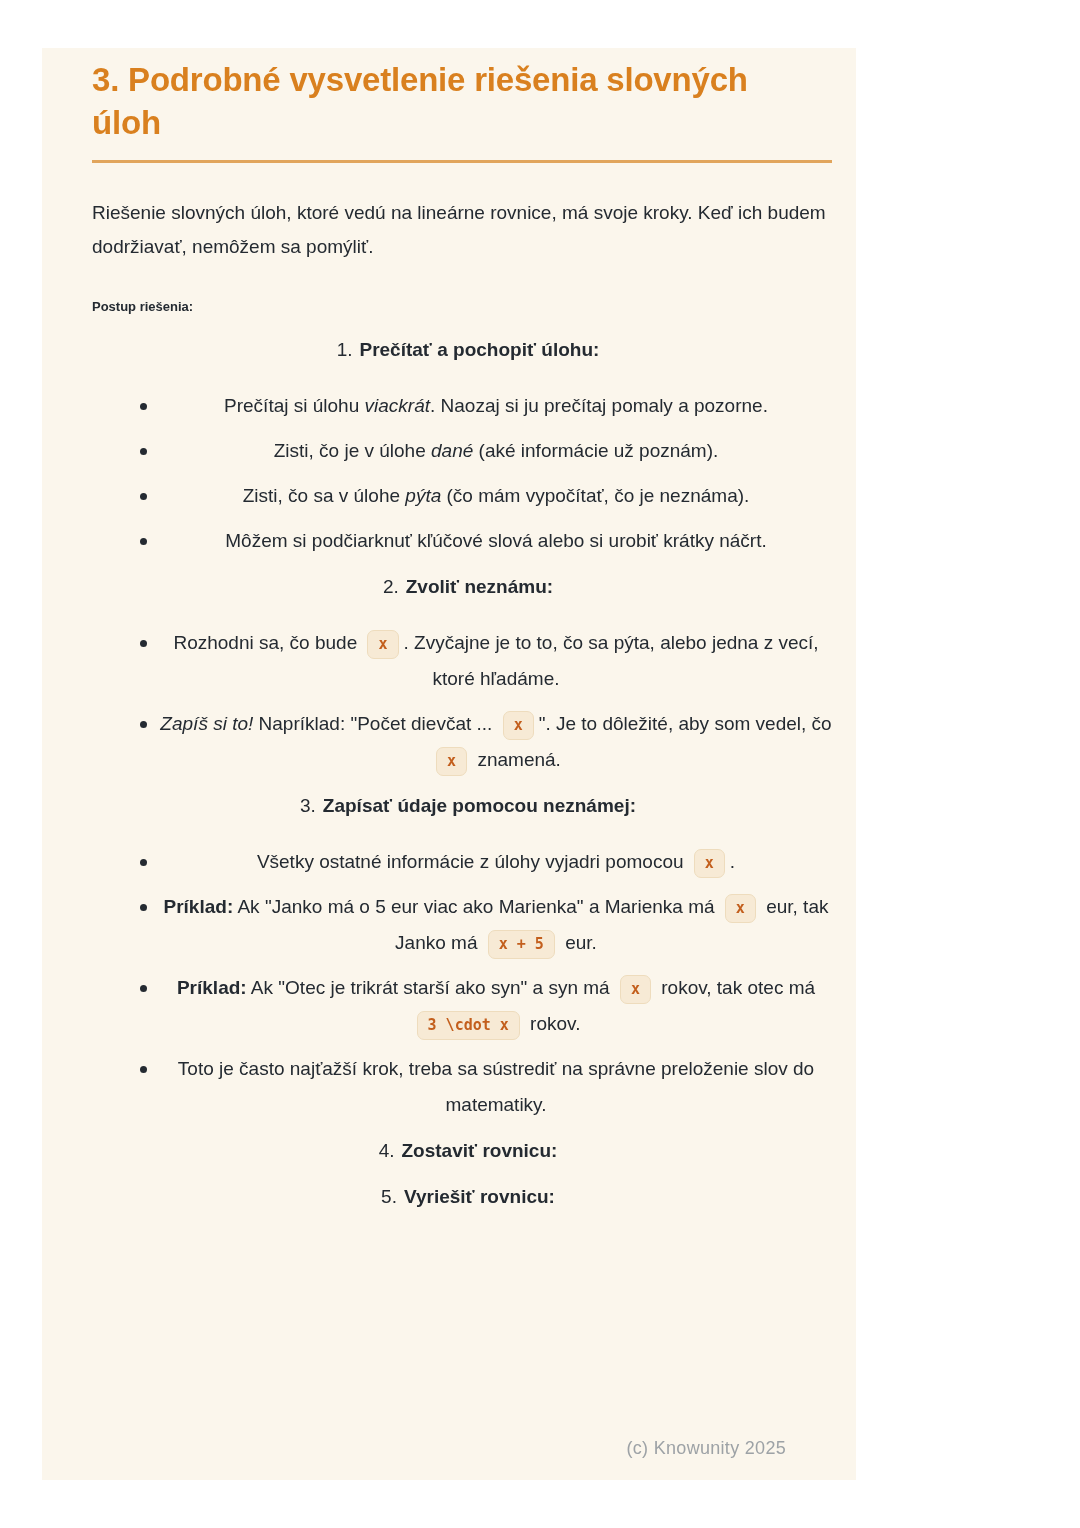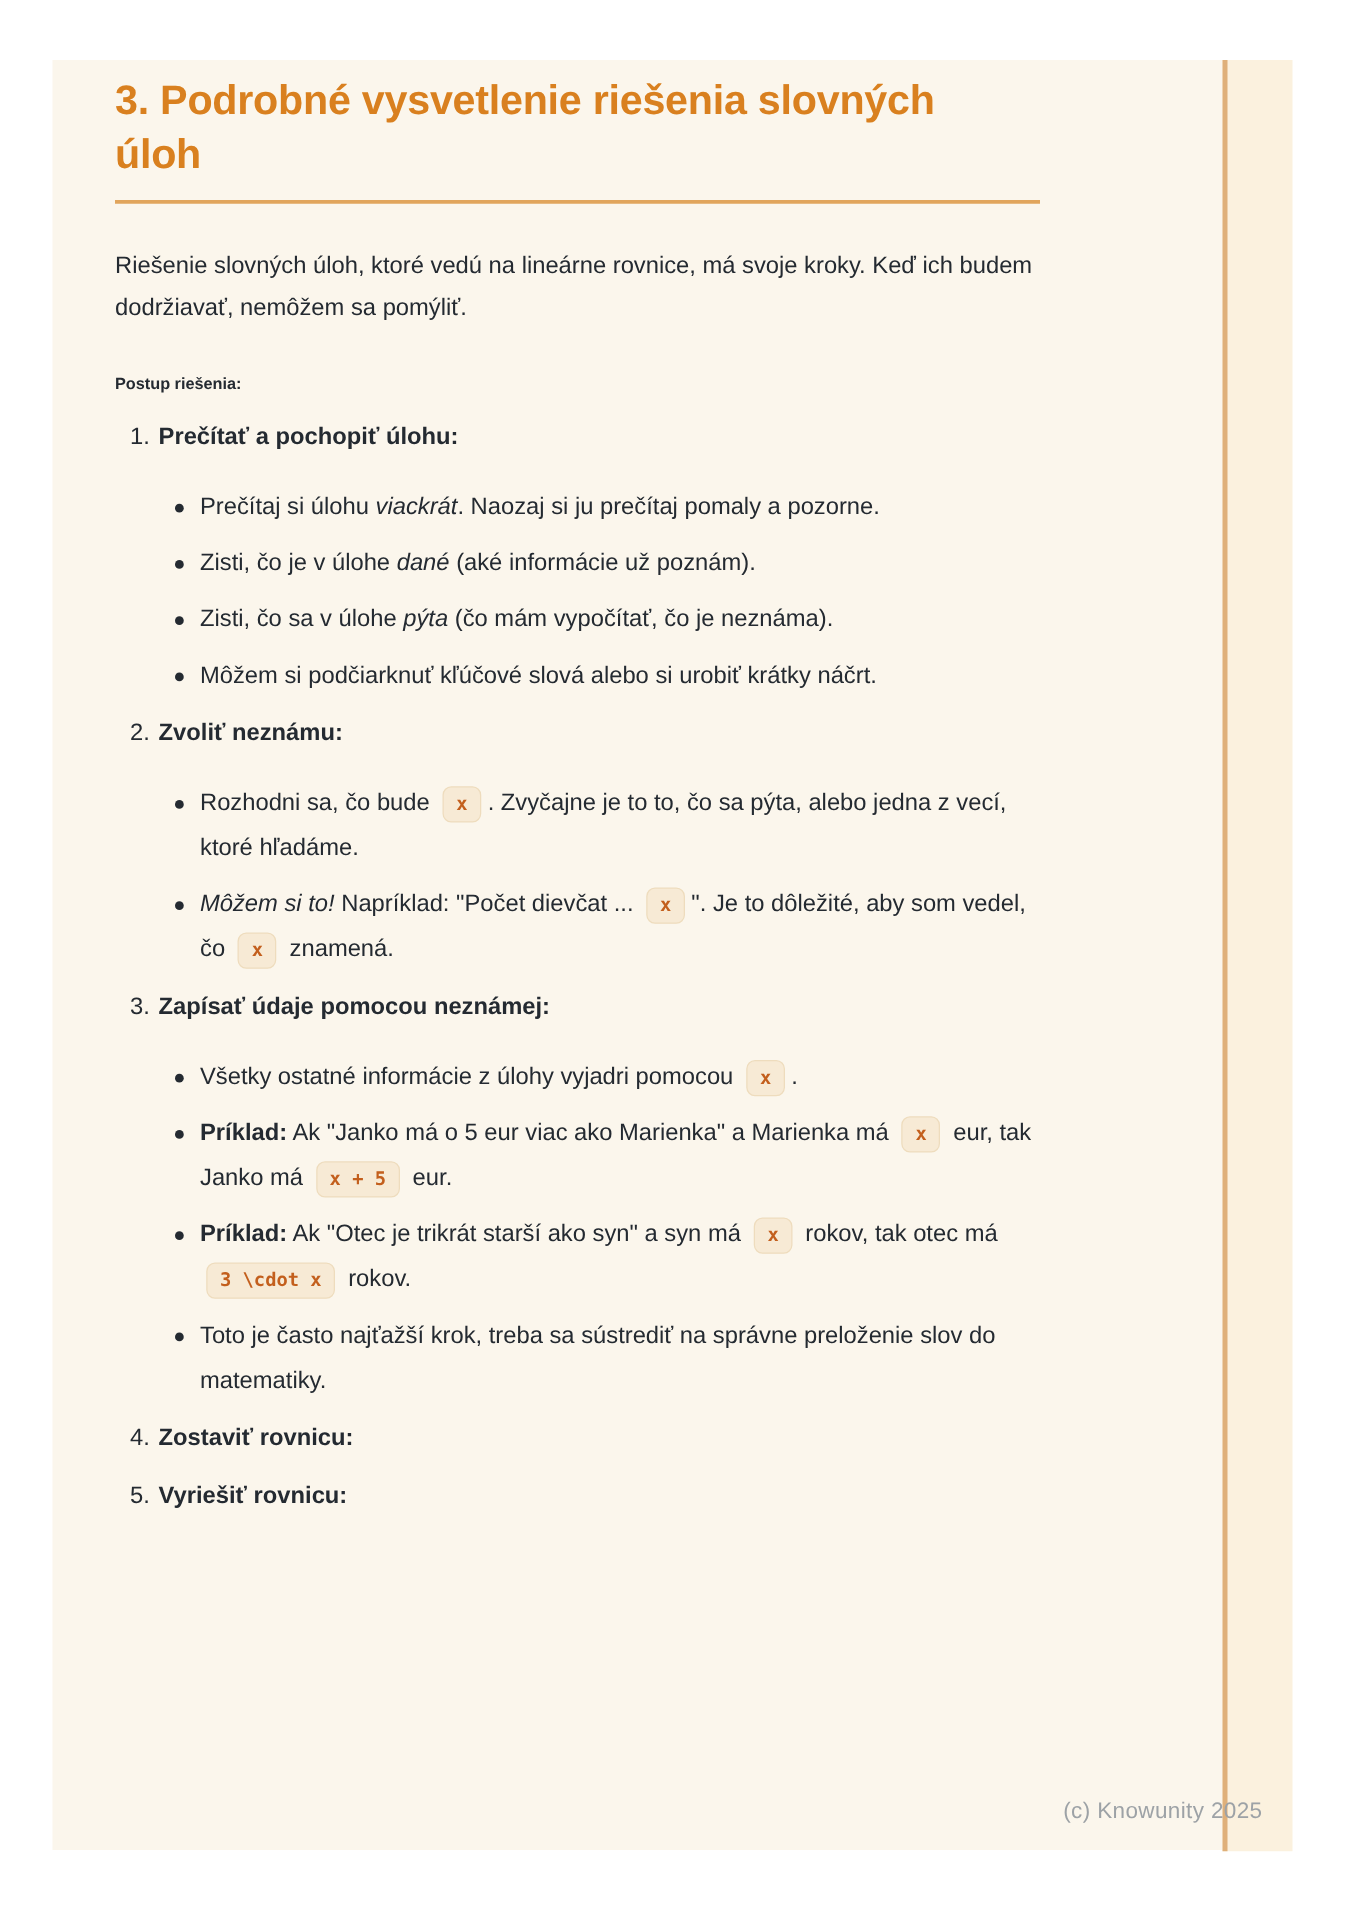--- a/index.html
+++ b/index.html
@@ -3,21 +3,21 @@
 <meta charset="utf-8">
 <style>
   html, body { margin: 0; padding: 0; }
   body {
     background: #ffffff;
     font-family: "Liberation Sans", sans-serif;
     color: var(--text, #242A31);
   }
   .page {
     position: relative;
-    width: 1080px;
+    width: 856px;
     height: 1528px;
     background: #ffffff;
     overflow: hidden;
   }
   .doc-card {
     position: absolute;
     left: 42px;
     top: 48px;
     width: 936px;
     height: 1432px;
@@ -68,20 +68,21 @@
   .steps-label {
     margin: 30px 0 0 0;
     font-size: 13px;
     line-height: 26px;
     font-weight: 700;
   }
   ol.steps {
     list-style: none;
     margin: 12px 0 0 0;
     padding: 0 0 0 12px;
+    text-align: center;
   }
   .step { margin-top: 10px; }
   .step-head {
     font-size: 19px;
     line-height: 36px;
   }
   .step-num { margin-right: 7px; font-weight: 400; }
   .step-title { font-weight: 700; }
   ul.bullets {
     list-style: none;
@@ -139,21 +140,21 @@
             <li class="bullet">Prečítaj si úlohu <em class="seg-italic">viackrát</em>. Naozaj si ju prečítaj pomaly a pozorne.</li>
             <li class="bullet">Zisti, čo je v úlohe <em class="seg-italic">dané</em> (aké informácie už poznám).</li>
             <li class="bullet">Zisti, čo sa v úlohe <em class="seg-italic">pýta</em> (čo mám vypočítať, čo je neznáma).</li>
             <li class="bullet">Môžem si podčiarknuť kľúčové slová alebo si urobiť krátky náčrt.</li>
           </ul>
         </li>
         <li class="step">
           <div class="step-head"><span class="step-num">2.</span><span class="step-title">Zvoliť neznámu:</span></div>
           <ul class="bullets">
             <li class="bullet">Rozhodni sa, čo bude <code class="chip">x</code>. Zvyčajne je to to, čo sa pýta, alebo jedna z vecí, ktoré hľadáme.</li>
-            <li class="bullet"><em class="seg-italic">Môžem si to!</em> Napríklad: "Počet dievčat ... <code class="chip">x</code>". Je to dôležité, aby som vedel, čo <code class="chip">x</code> znamená.</li>
+            <li class="bullet"><em class="seg-italic">Zapíš si to!</em> Napríklad: "Počet dievčat ... <code class="chip">x</code>". Je to dôležité, aby som vedel, čo <code class="chip">x</code> znamená.</li>
           </ul>
         </li>
         <li class="step">
           <div class="step-head"><span class="step-num">3.</span><span class="step-title">Zapísať údaje pomocou neznámej:</span></div>
           <ul class="bullets">
             <li class="bullet">Všetky ostatné informácie z úlohy vyjadri pomocou <code class="chip">x</code>.</li>
             <li class="bullet"><strong class="seg-bold">Príklad:</strong> Ak "Janko má o 5 eur viac ako Marienka" a Marienka má <code class="chip">x</code> eur, tak Janko má <code class="chip">x + 5</code> eur.</li>
             <li class="bullet"><strong class="seg-bold">Príklad:</strong> Ak "Otec je trikrát starší ako syn" a syn má <code class="chip">x</code> rokov, tak otec má <code class="chip">3 \cdot x</code> rokov.</li>
             <li class="bullet">Toto je často najťažší krok, treba sa sústrediť na správne preloženie slov do matematiky.</li>
           </ul>

